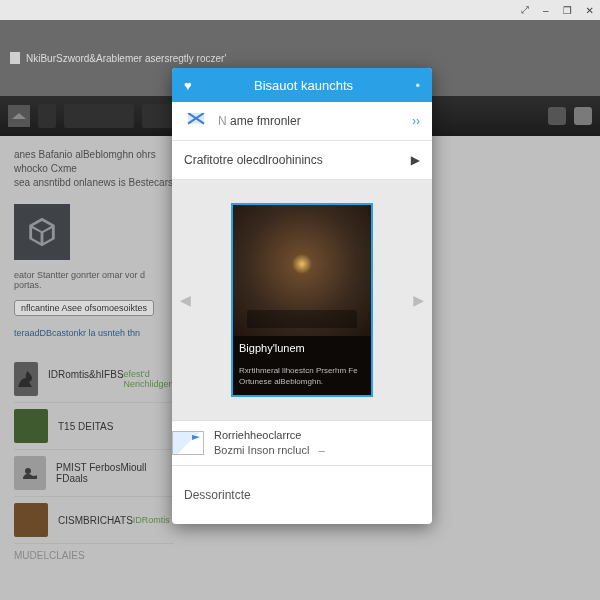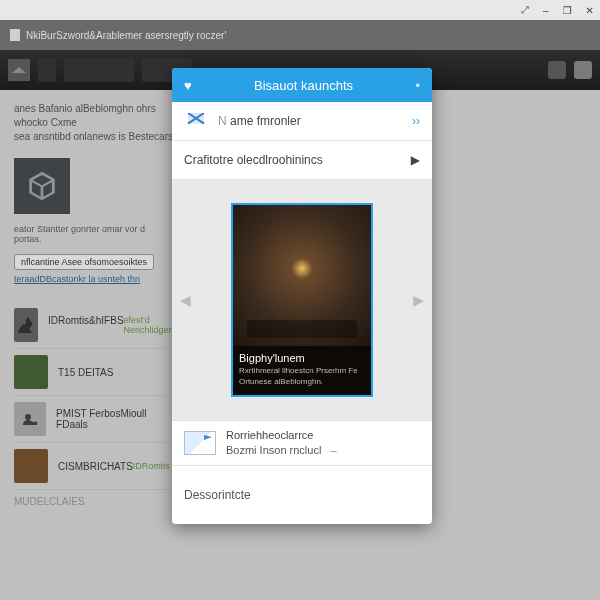--- a/index.html
+++ b/index.html
@@ -1,35 +1,35 @@
 <!DOCTYPE html>
 <html><head>
 <meta charset="utf-8">
 <style>
 html,body{margin:0;padding:0;width:600px;height:600px;overflow:hidden;font-family:Arial,Helvetica,sans-serif;font-size:12px;color:#333;background:#bfbfbf}
 .window{position:relative;width:600px;height:600px;background:#bfbfbf}
 .titlebar{height:20px;background:#e8e8e8;display:flex;justify-content:flex-end;align-items:center;padding-right:6px;gap:14px;font-size:10px;color:#444}
 .titlebar span{cursor:default}
-.urlbar{height:30px;background:#6a6a6a;display:flex;align-items:center;padding:0 10px;color:#ddd;font-size:10px}
+.urlbar{height:44px;background:#6a6a6a;display:flex;align-items:center;padding:16px 10px;color:#ddd;font-size:10px}
 .urlbar .doc{width:10px;height:12px;background:#cfcfcf;margin-right:6px}
 .toolbar{height:40px;background:linear-gradient(#2e2e2e,#1b1b1b);display:flex;align-items:center;padding:0 8px;gap:8px}
 .toolbar .logo{width:22px;height:22px;background:#555;position:relative}
 .toolbar .logo::after{content:"";position:absolute;left:4px;top:8px;width:14px;height:6px;background:#888;clip-path:polygon(0 100%,50% 0,100% 100%)}
 .toolbar .tseg{height:24px;background:#303030;border-radius:2px}
 .toolbar .spacer{flex:1}
 .toolbar .tic{width:18px;height:18px;background:#555;border-radius:3px}
 .toolbar .tic.sq{background:#7a7a7a}
 .content{position:relative;padding:12px 14px;height:500px}
 .desc{color:#4d4d4d;font-size:10px;line-height:1.4;max-width:160px}
 .bigicon{width:56px;height:56px;background:#3f4246;margin-top:14px;display:flex;align-items:center;justify-content:center}
 .bigicon svg{width:34px;height:34px}
 .sub{color:#555;font-size:9px;margin-top:10px;max-width:160px}
 .linkrow{margin-top:10px;font-size:9px;color:#2b5b86}
 .linkrow .chip{display:inline-block;border:1px solid #8a8a8a;border-radius:3px;padding:2px 6px;background:#d9d9d9;color:#333;}
-.linkrow .ul{display:block;margin-top:4px;text-decoration:underline;color:#2b5b86}
+.linkrow .ul{display:block;margin-top:12px;color:#2b5b86}
 .list{margin-top:18px}
 .item{display:flex;align-items:center;gap:10px;padding:6px 0;border-top:1px solid #b3b3b3;max-width:160px}
 .item:first-child{border-top:none}
 .thumb{width:34px;height:34px;background:#5a5a5a;border-radius:2px;display:flex;align-items:center;justify-content:center}
 .thumb svg{width:24px;height:24px}
 .thumb.green{background:#3f5a2f}
 .thumb.brn{background:#6b4a2a}
 .itxt{display:flex;flex-direction:row}
 .itxt .t{font-size:10px;color:#333}
 .itxt .s{font-size:9px;color:#5c8a46}
@@ -44,23 +44,23 @@
 .pop-row .play{margin-left:auto}
 .pop-body{background:#e9e9e9;height:240px;position:relative;display:flex;align-items:center;justify-content:center}
 .pop-body .nav{position:absolute;top:50%;transform:translateY(-50%);color:#bbb;font-size:14px}
 .pop-body .nav.l{left:8px}
 .pop-body .nav.r{right:8px}
 .card{width:138px;height:190px;border:2px solid #2aa0e6;background:#2a1e17;display:flex;flex-direction:column;overflow:hidden}
 .card .art{flex:1;background:radial-gradient(circle at 50% 45%,#f0c060 0,#6b4a2c 10%,#3a2a1e 55%,#1e140e 100%);position:relative}
 .card .art::after{content:"";position:absolute;left:10%;right:10%;bottom:8px;height:18px;background:rgba(0,0,0,.35);border-radius:2px}
 .card .cap{background:rgba(0,0,0,.7);color:#eee;padding:6px 6px 8px}
 .card .cap .ct{font-size:11px;color:#fff}
-.card .cap .cs{font-size:8px;color:#bdbdbd;line-height:1.3;margin-top:2px}
+.card .cap .cs{font-size:8px;color:#bdbdbd;line-height:1.3;margin-top:12px}
 .pop-lower{border-top:1px solid #ddd}
-.lrow{display:flex;align-items:center;padding:8px 12px;font-size:12px;color:#444}
+.lrow{display:flex;align-items:center;padding:8px 0;font-size:12px;color:#444}
 .lrow .pic{width:30px;height:22px;border:1px solid #bbb;margin-right:10px;background:linear-gradient(135deg,#dfefff 50%,#fff 50%);position:relative}
 .lrow .pic::after{content:"";position:absolute;right:3px;top:3px;width:8px;height:5px;background:#3a8ddb;clip-path:polygon(0 0,100% 40%,0 100%)}
 .lrow .col{display:flex;flex-direction:column}
 .lrow .col .a{font-size:11px}
 .lrow .col .b{font-size:11px;color:#555}
 .lrow .dash{margin-left:6px;color:#888}
 .lastrow{padding:22px 12px;font-size:12px;color:#555;border-top:1px solid #e3e3e3}
 </style>
 </head>
 <body>

